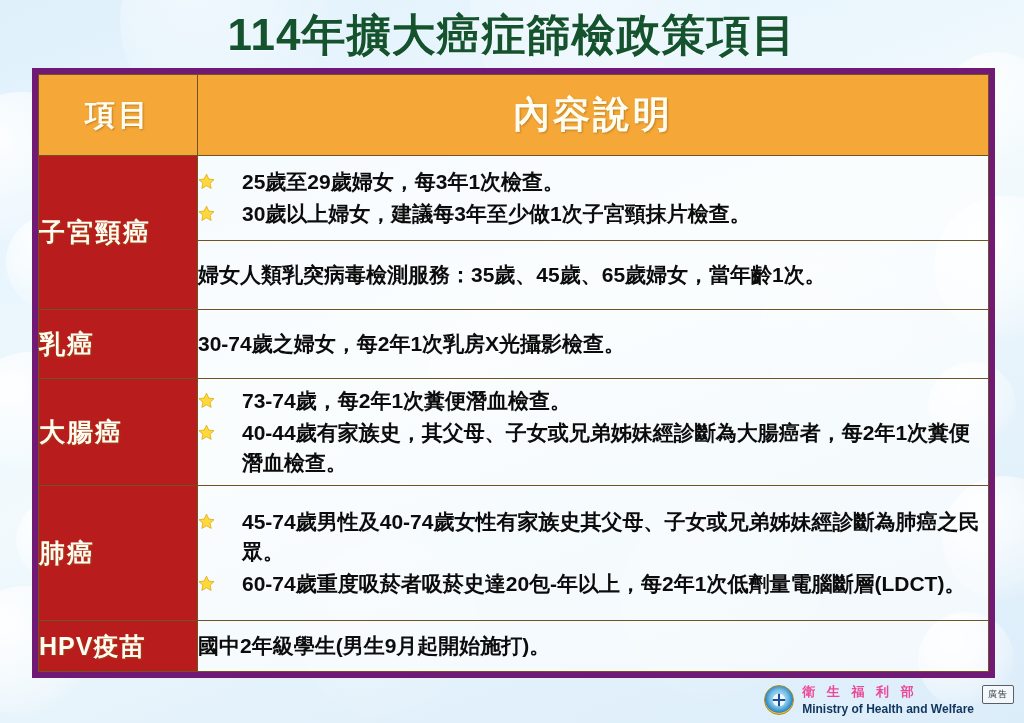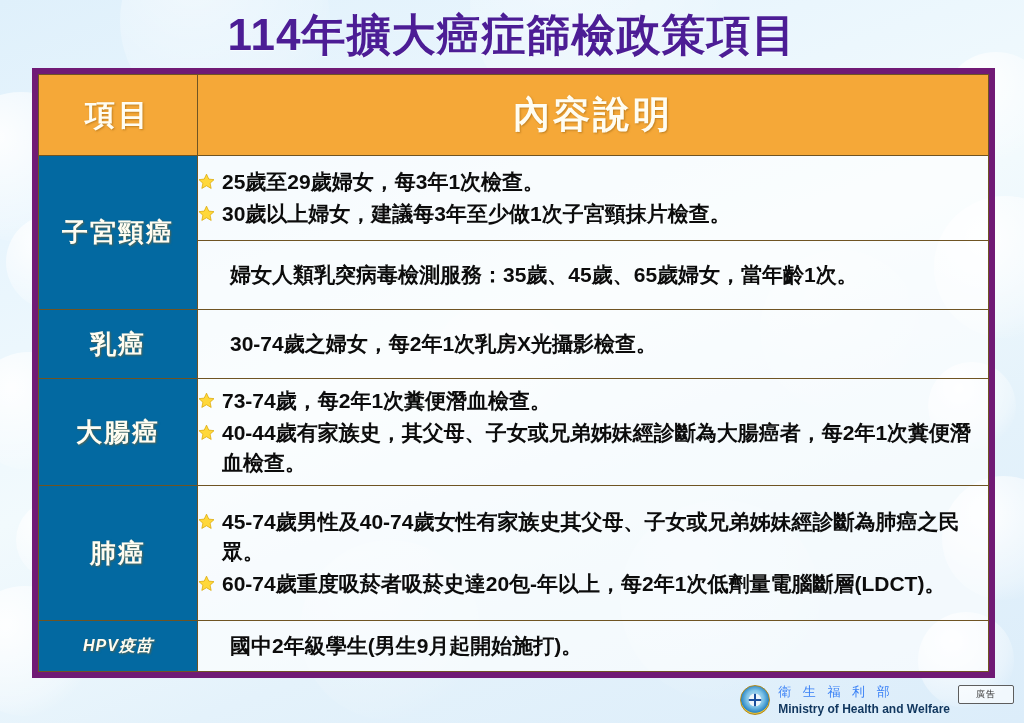--- a/index.html
+++ b/index.html
@@ -44,21 +44,21 @@
   .b13{ width: 180px; height: 180px; left: 300px; top: 540px; opacity: .32; }
   .b14{ width: 200px; height: 200px; left: 620px; top: 500px; opacity: .30; }
   .b15{ width: 140px; height: 140px; left: 430px; top: 300px; opacity: .25; }
   .b16{ width: 160px; height: 160px; left: 760px; top: 250px; opacity: .26; }
 
   
   .title {
     position: relative;
     z-index: 2;
     text-align: center;
-    color: #4c1d95;
+    color: #14532d;
     font-size: 44px;
     font-weight: bold;
     letter-spacing: 1px;
     line-height: 62px;
     padding-top: 4px;
     height: 64px;
     box-sizing: border-box;
     text-shadow: 0 1px 0 rgba(255,255,255,0.55);
     font-family: "Liberation Sans", "DejaVu Sans", sans-serif;
   }
@@ -93,51 +93,51 @@
     text-align: center;
     height: 80px;
     font-size: 30px;
     letter-spacing: 3px;
     text-shadow: 1px 1px 2px rgba(150,95,15,0.55);
   }
   .hd.hd-content { font-size: 37px; }
 
   
   td.item {
-    background: #0369a1;
+    background: #b91c1c;
     color: #fffdf2;
     font-weight: bold;
-    text-align: center;
+    text-align: left;
     font-size: 26px;
     letter-spacing: 2px;
     text-shadow: 1px 1px 2px rgba(150,95,15,0.55);
     white-space: nowrap;
   }
-  td.item.hpv { font-size: 16px; letter-spacing: 1px; font-style: italic; }
+  td.item.hpv { font-size: 25px; letter-spacing: 1px; }
 
   
   td.content {
     background: rgba(255,255,255,0.55);
     color: #0c0c0c;
     font-size: 21px;
     font-weight: bold;
     line-height: 30px;
     padding: 9px 12px 9px 10px;
     text-align: left;
   }
-  td.content.plain { padding-left: 32px; }
+  td.content.plain { padding-left: 0; }
 
   ul.bullets {
     list-style: none;
     margin: 0;
     padding: 0;
   }
   ul.bullets li {
     position: relative;
-    padding-left: 24px;
+    padding-left: 44px;
     margin: 0 0 2px 0;
   }
   ul.bullets li:last-child { margin-bottom: 0; }
   .star {
     position: absolute;
     left: 0;
     top: 6px;
     width: 17px;
     height: 17px;
     display: inline-block;
@@ -186,36 +186,36 @@
       linear-gradient(90deg, transparent 42%, #1b4f9c 42%, #1b4f9c 58%, transparent 58%),
       linear-gradient(0deg, transparent 42%, #1b4f9c 42%, #1b4f9c 58%, transparent 58%),
       #eef6fb;
   }
   .moh-text {
     line-height: 1.05;
     color: #143a63;
   }
   .moh-zh {
     font-size: 13px;
-    font-weight: normal;
+    font-weight: bold;
     letter-spacing: 4px;
-    color: #3b82f6;
+    color: #ec4899;
   }
   .moh-en {
     font-size: 12px;
     font-weight: bold;
     letter-spacing: 0;
     color: #10365e;
     margin-top: 40px;
   }
   .ad-badge {
     border: 1px solid #5d5d5d;
     border-radius: 2px;
     font-size: 9px;
-    padding: 2px 17px;
+    padding: 2px 5px;
     color: #333;
     background: rgba(255,255,255,0.6);
     letter-spacing: 1px;
     align-self: flex-start;
     margin-top: 2px;
   }
 </style>
 </head>
 <body>
 

